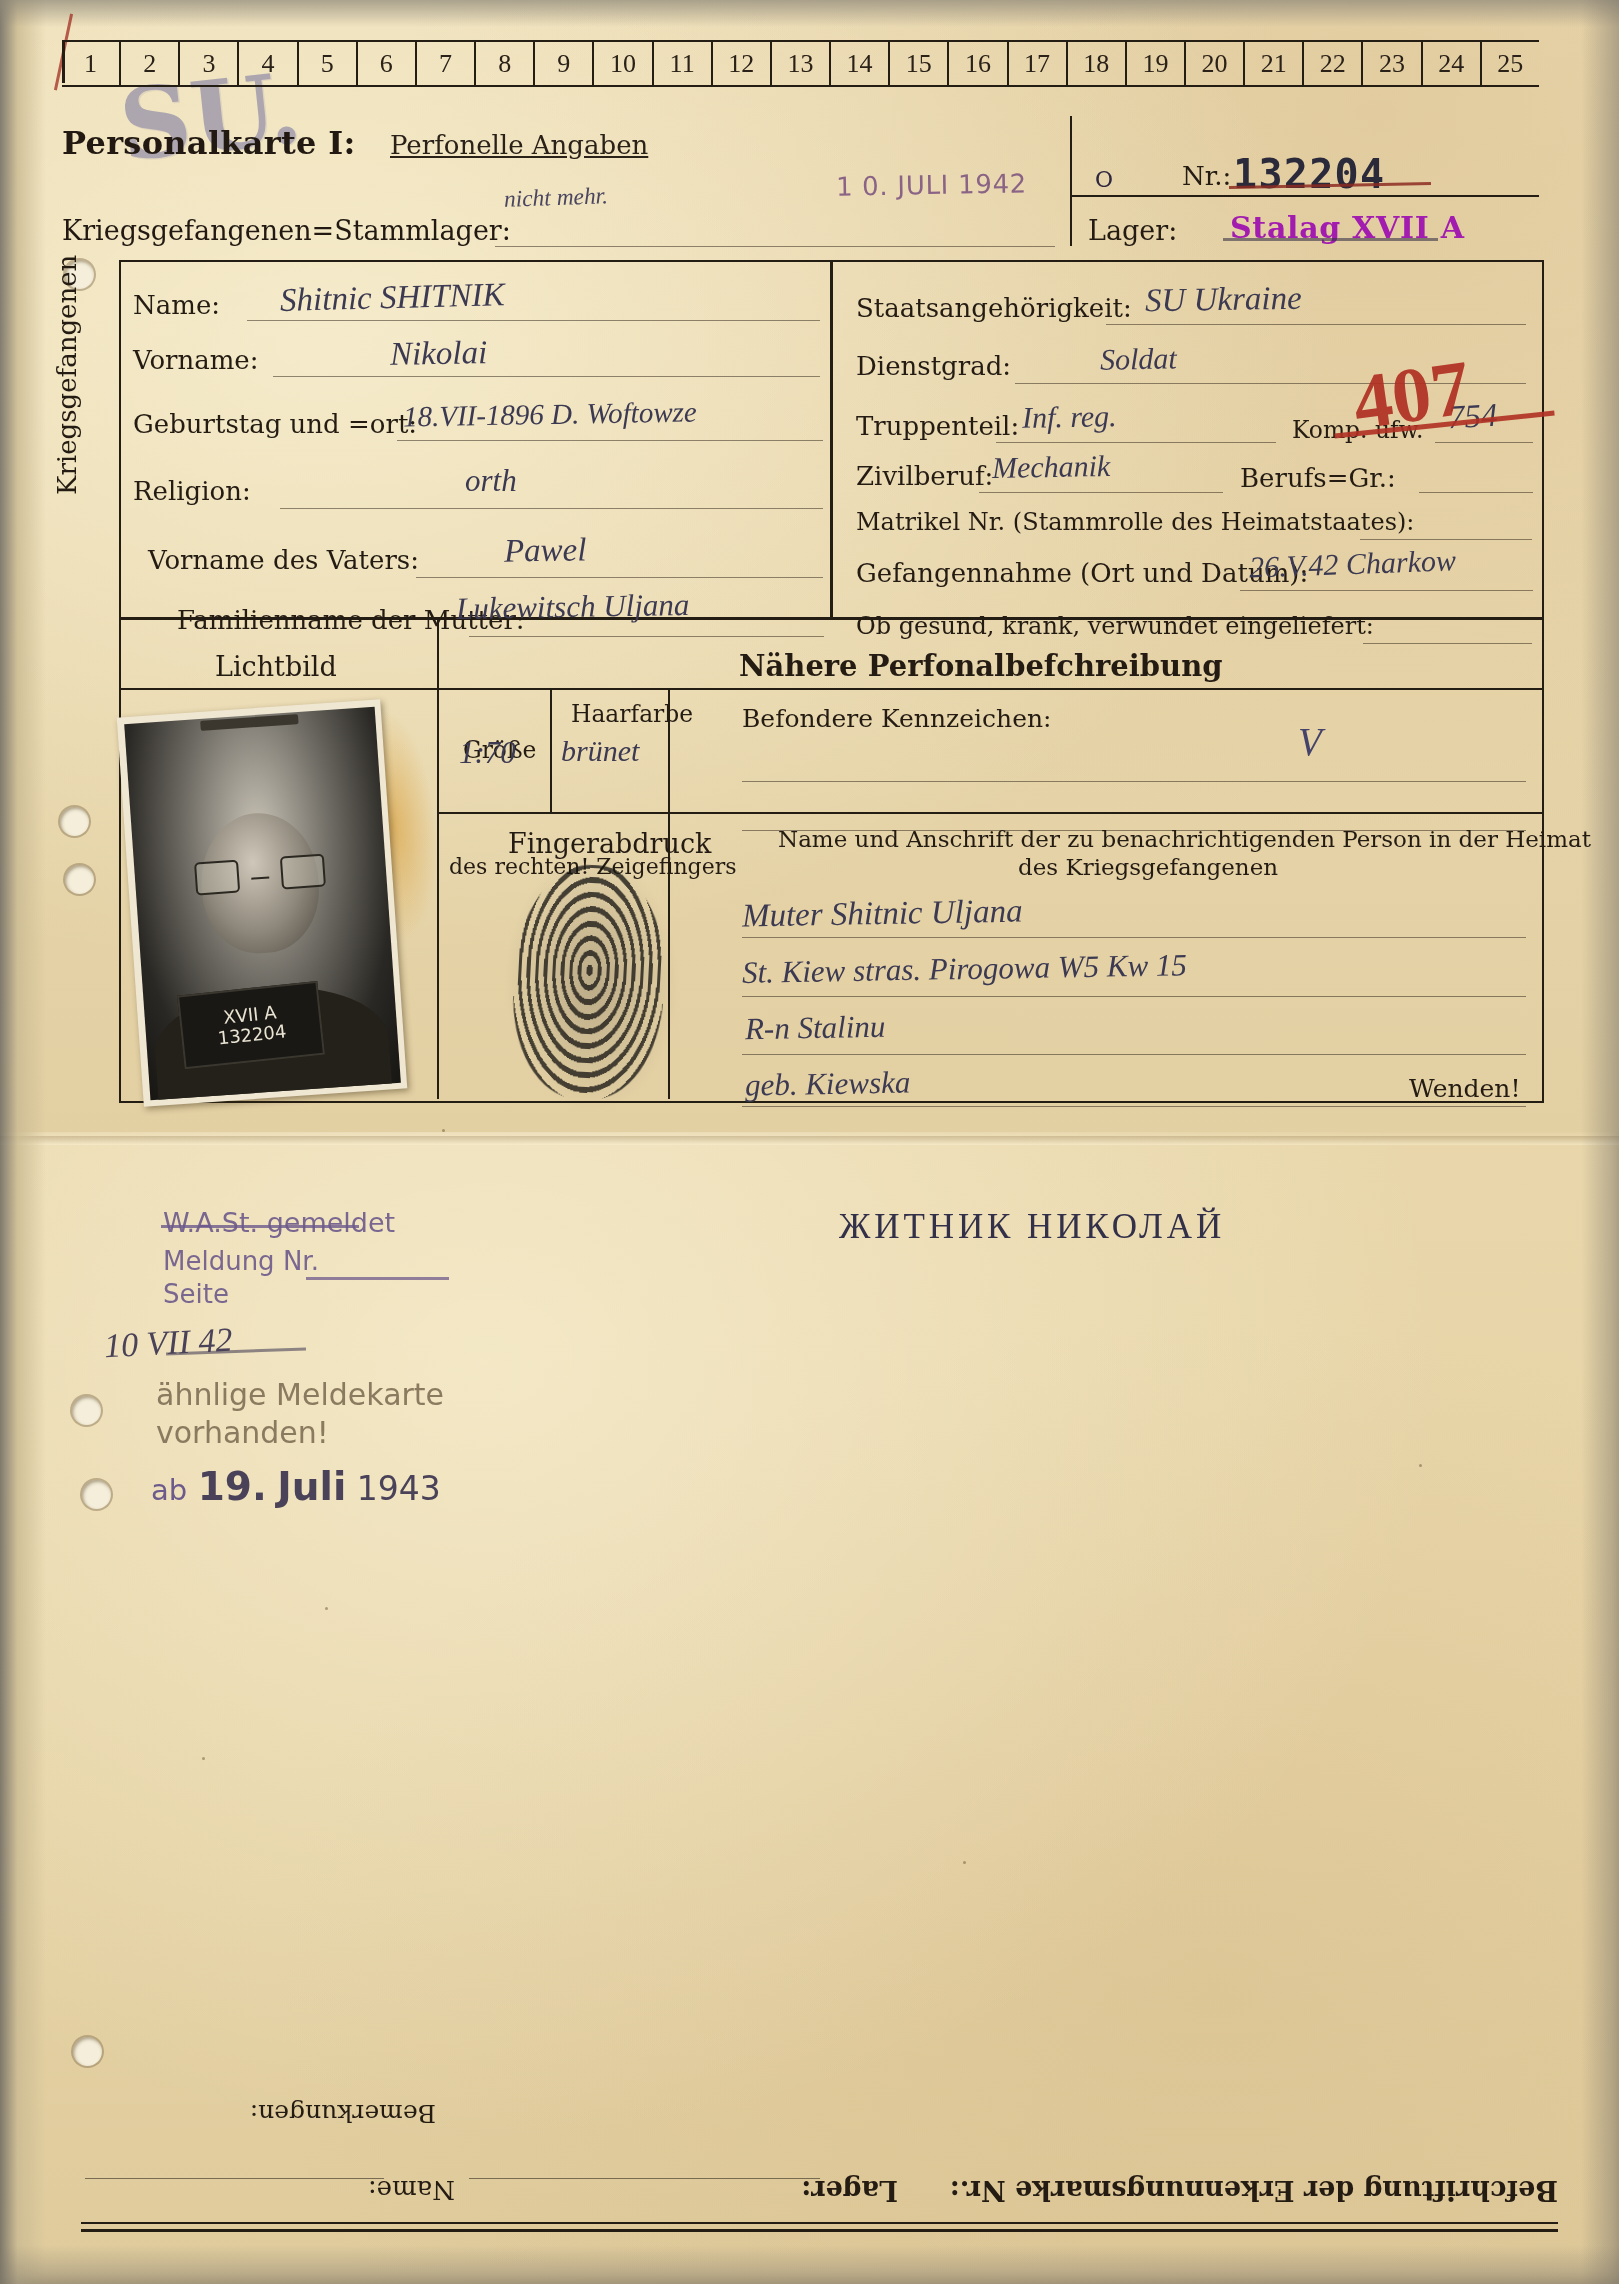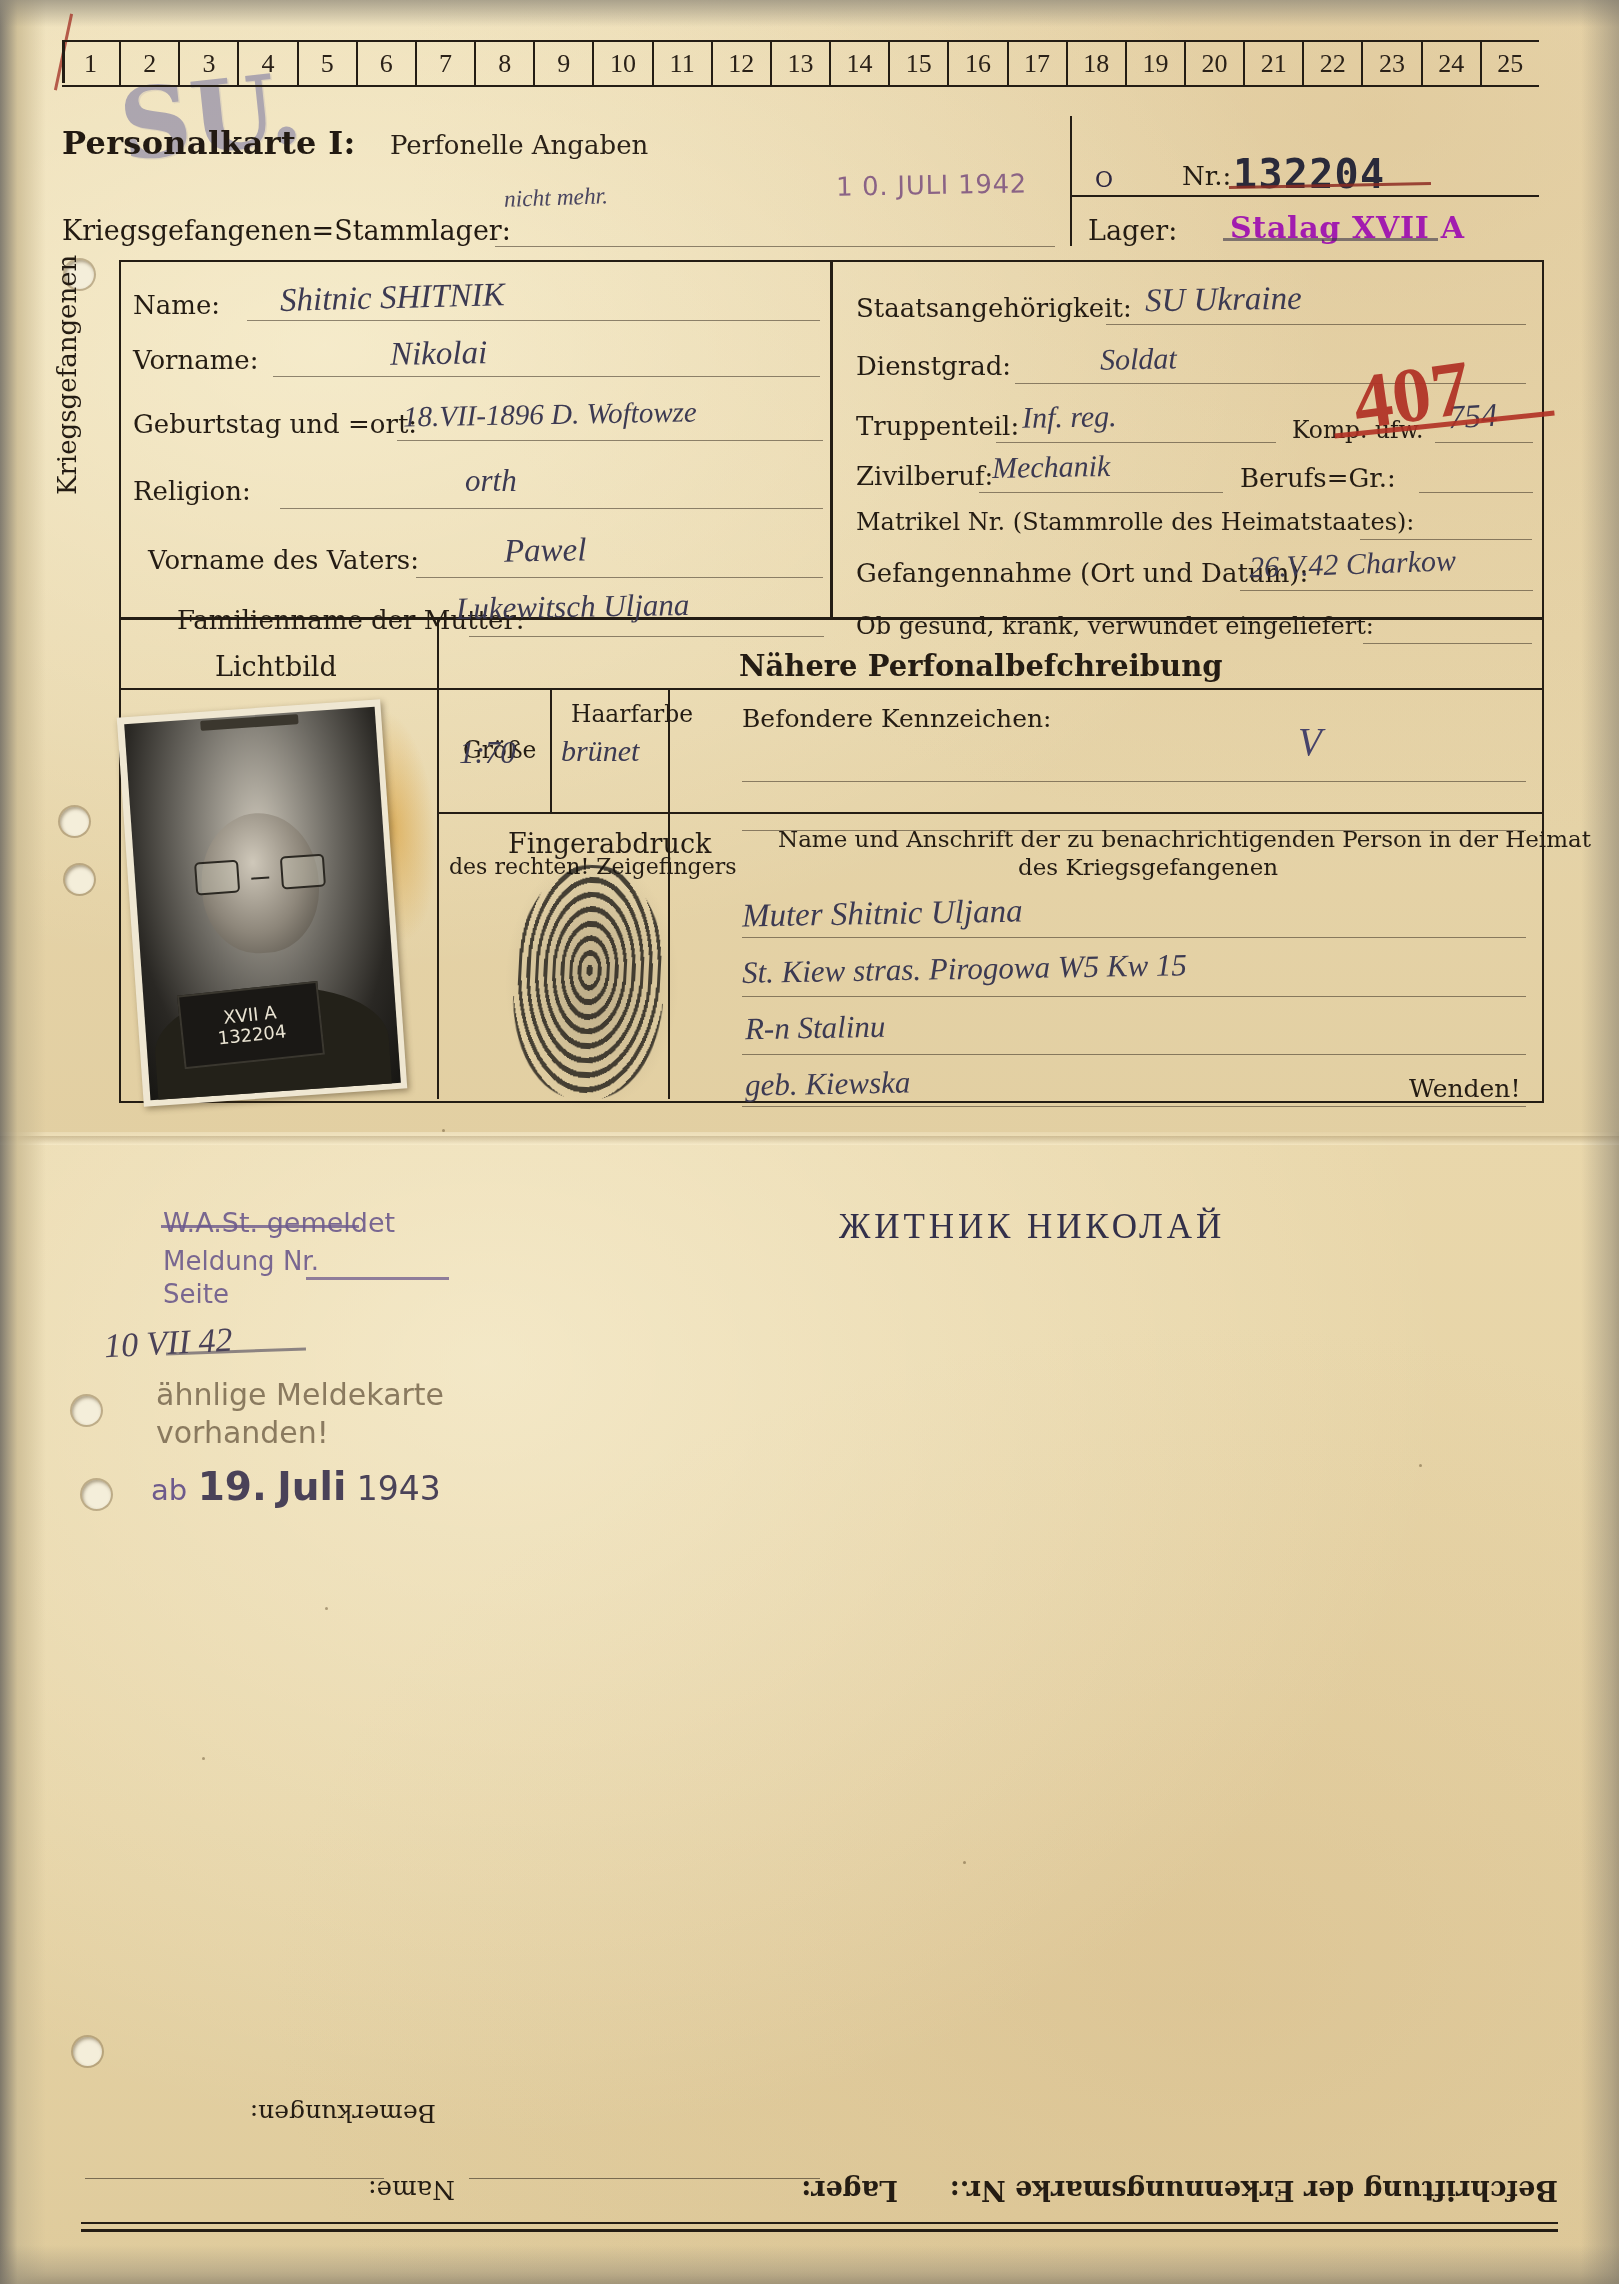--- a/index.html
+++ b/index.html
@@ -76,21 +76,21 @@
   }
 
   
   .hdr-title{
     position:absolute;left:62px;top:124px;
     font-family:"DejaVu Serif",serif;font-weight:bold;font-size:32px;color:#221a12;
     letter-spacing:0.3px;
   }
   .hdr-sub{
     position:absolute;left:390px;top:130px;
-    font-family:"DejaVu Serif",serif;font-size:26px;color:#2a2118;
+    font-family:"DejaVu Serif",serif;font-size:26px;color:#2a2118;text-decoration:underline;
   }
   .hdr-stammlager{
     position:absolute;left:62px;top:215px;
     font-family:"DejaVu Serif",serif;font-size:27px;color:#221a12;
   }
   .stammlager-rule{
     position:absolute;left:495px;top:246px;width:560px;height:1.3px;background:#3a2f22;opacity:.55;
   }
 
   .beschriftung-box{

